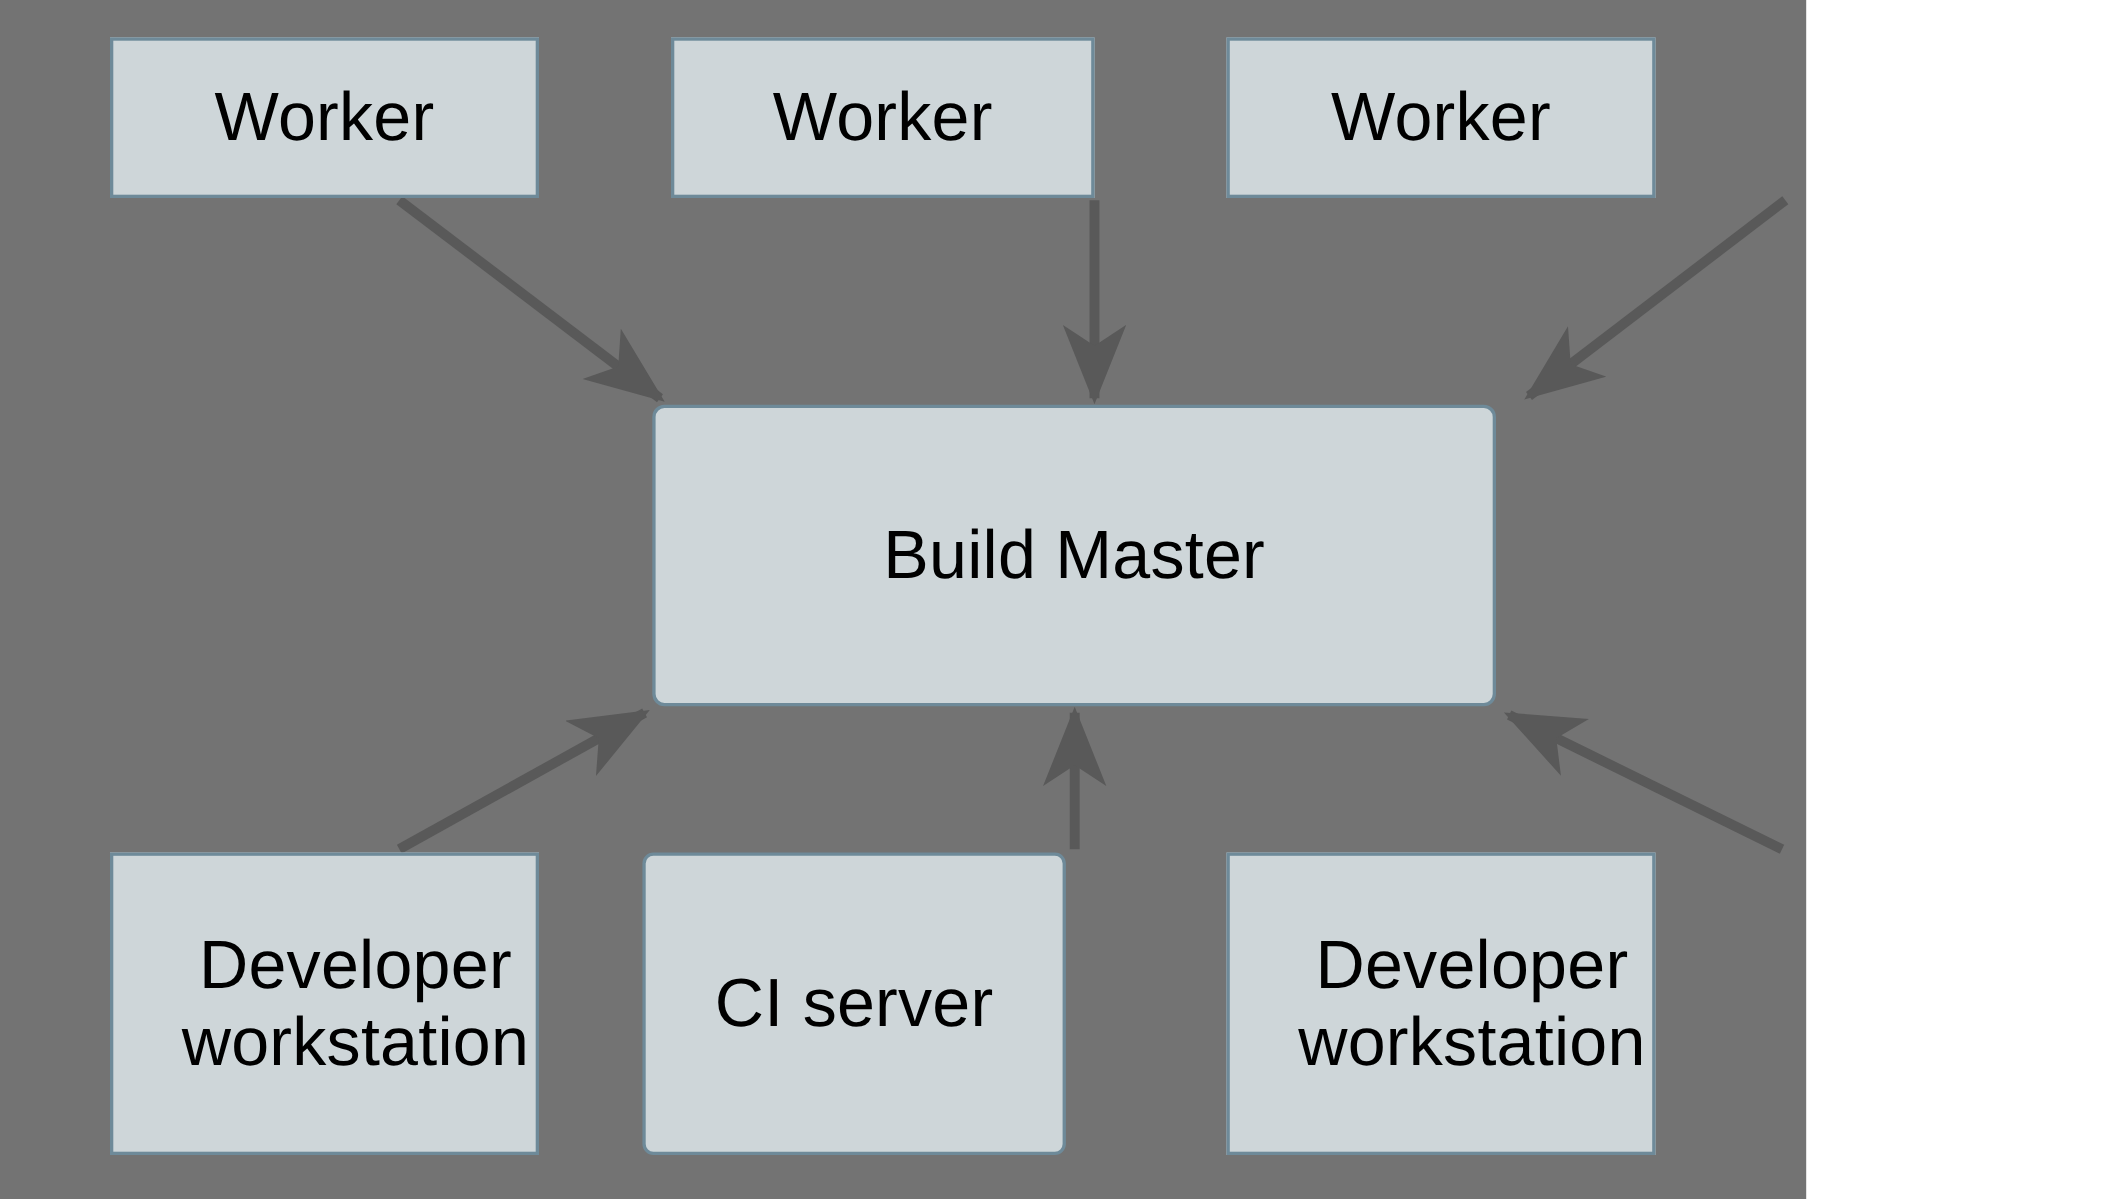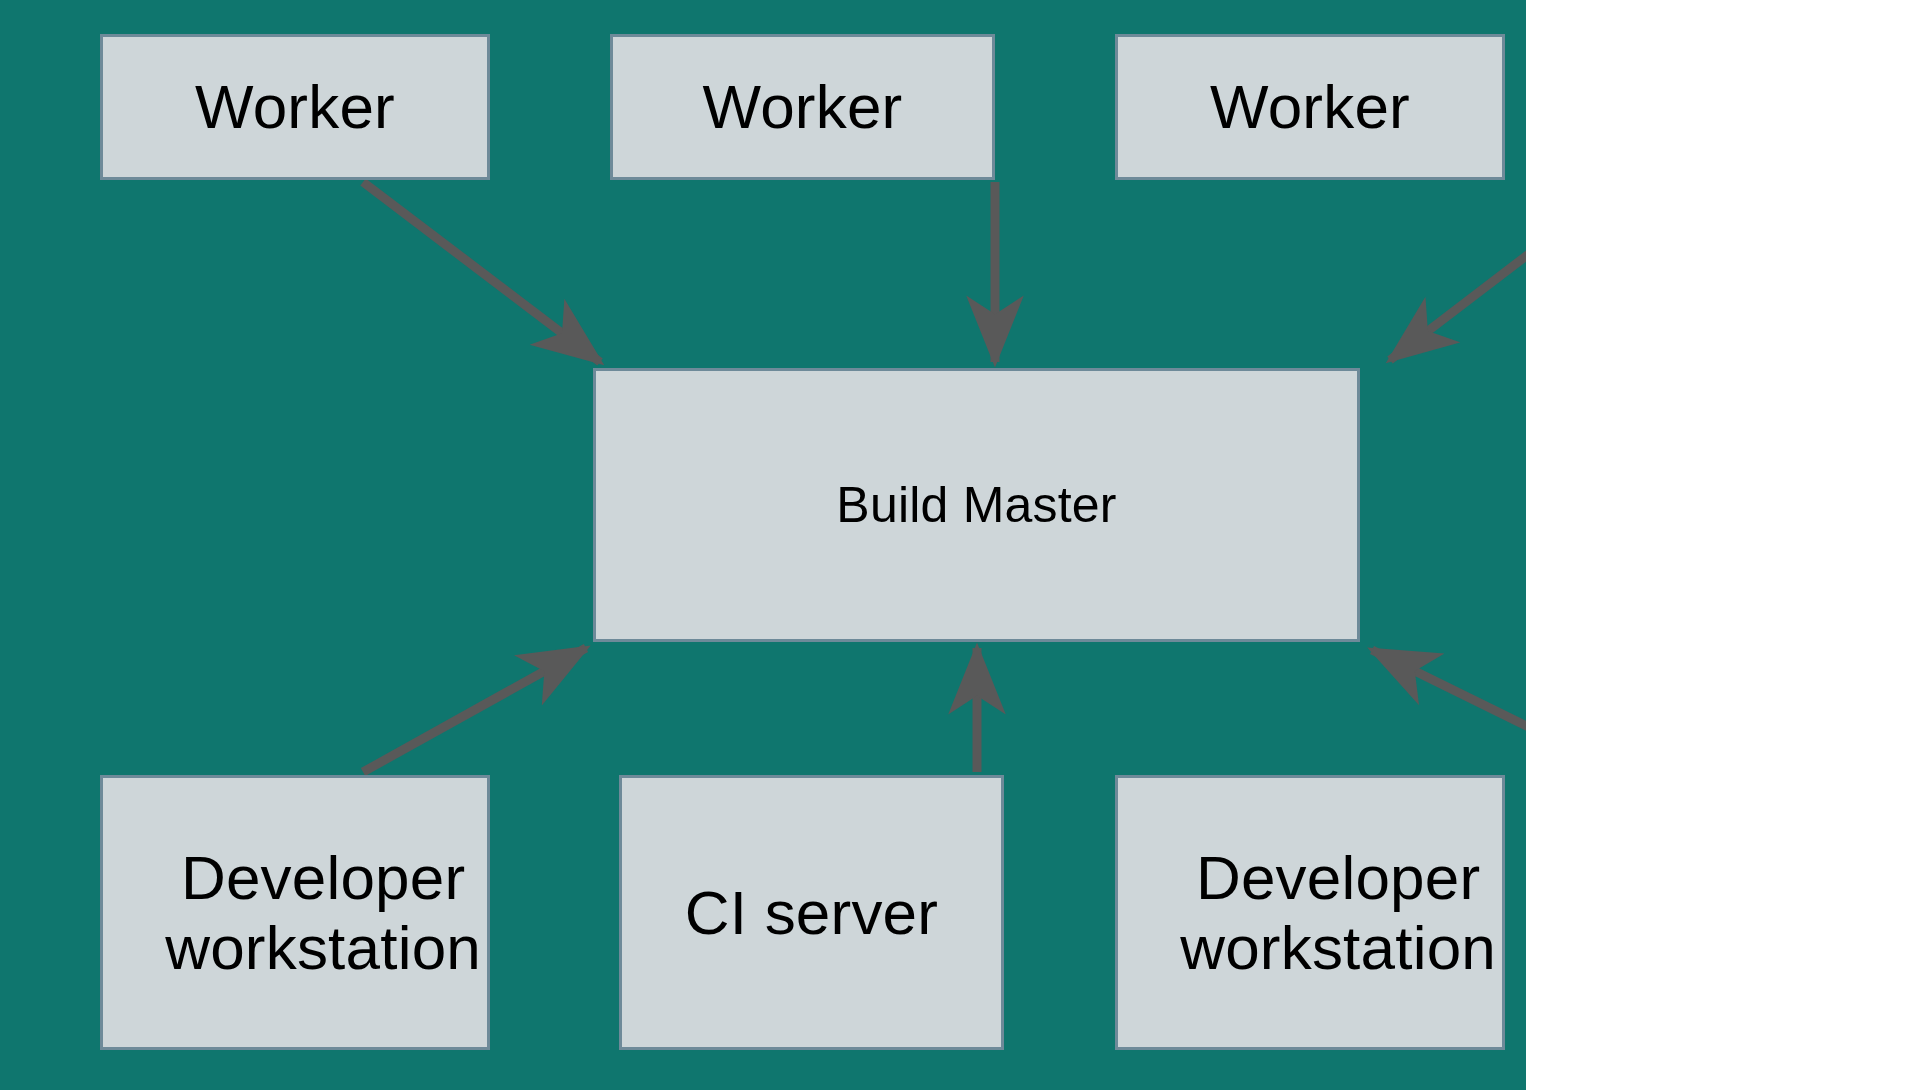--- a/index.html
+++ b/index.html
@@ -2,23 +2,23 @@
 <html><head>
 <meta charset="utf-8">
 <style>
   html, body {
     margin: 0;
     padding: 0;
     background: #ffffff;
   }
   #canvas {
     position: relative;
-    width: 1526px;
+    width: 1642px;
     height: 1090px;
-    background: #0f766e;
+    background: #737373;
     overflow: hidden;
     font-family: "Liberation Sans", sans-serif;
     text-decoration: underline;
   }
   .node {
     position: absolute;
     box-sizing: border-box;
     background: #ced6d9;
     border: 3px solid #6e8a99;
     display: flex;
@@ -29,21 +29,21 @@
     line-height: 1.12;
     letter-spacing: 0.2px;
     z-index: 2;
   }
   .node .label {
     display: block;
     white-space: pre-line;
     padding: 0 6px;
   }
   .node-worker    { font-size: 62px; }
-  .node-master    { font-size: 50px; }
+  .node-master    { font-size: 62px; border-radius: 11px; }
   .node-ci        { font-size: 62px; }
   .node-dev       { font-size: 62px; justify-content: flex-end; }
 
   #edges {
     position: absolute;
     left: 0; top: 0;
     width: 1910px;
     height: 1090px;
     z-index: 1;
     pointer-events: none;
@@ -88,21 +88,21 @@
 
   <div class="node node-master" style="left:593px; top:368px; width:767px; height:274px;">
     <span class="label">Build Master</span>
   </div>
 
   <div class="node node-dev" style="left:100px; top:775px; width:390px; height:275px;">
     <span class="label">Developer
 workstation</span>
   </div>
 
-  <div class="node node-ci" style="left:619px; top:775px; width:385px; height:275px;">
+  <div class="node node-ci" style="left:584px; top:775px; width:385px; height:275px;border-radius:10px;">
     <span class="label">CI server</span>
   </div>
 
   <div class="node node-dev" style="left:1115px; top:775px; width:390px; height:275px;">
     <span class="label">Developer
 workstation</span>
   </div>
 
 </div>
 

